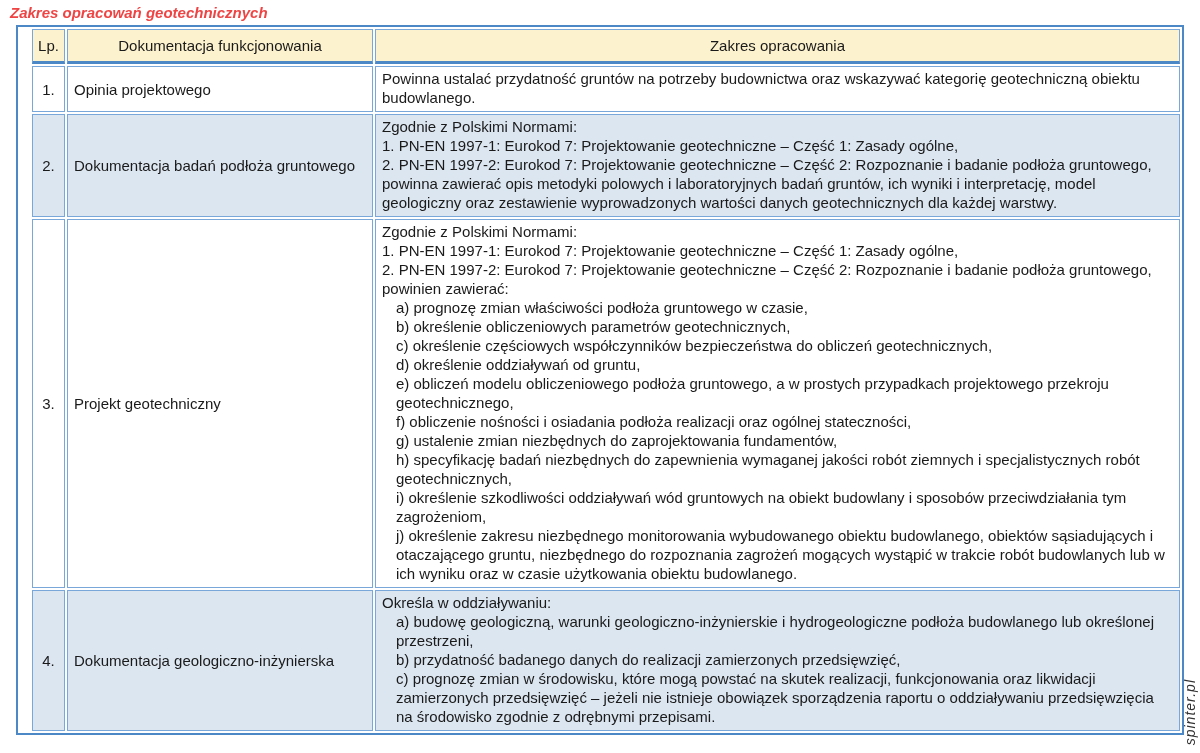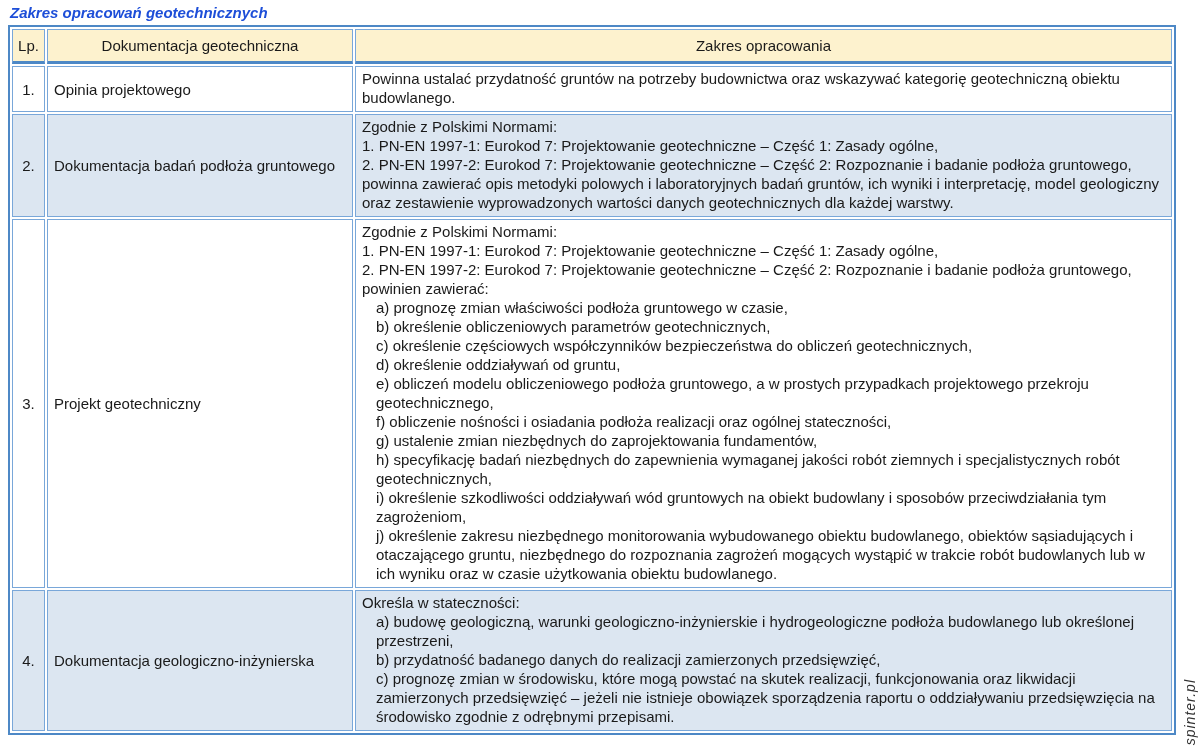--- a/index.html
+++ b/index.html
@@ -2,27 +2,28 @@
 <html><head>
 <meta charset="utf-8">
 <style>
   html,body{margin:0;padding:0;background:#ffffff;}
   body{
     width:1200px;height:753px;position:relative;overflow:hidden;
     font-family:"Liberation Sans",sans-serif;color:#1a1a1a;
   }
   .page-title{
     font-size:15px;font-weight:bold;font-style:italic;
-    margin:4px 8px 4px 10px;color:#1d4ed8;
+    margin:4px 8px 4px 10px;color:#ef4444;
   }
   table.geo{
-    margin-left:8px;width:1168px;
+    margin-left:16px;width:1168px;
     border-collapse:separate;border-spacing:2px;
     border:2px solid #4d88c6;background:#fff;
     table-layout:fixed;
+    padding-left:12px;
   }
   th,td{
     border:1px solid #79a7d9;
     font-size:15px;line-height:19px;
     padding:2px 5px;
   }
   thead th{
     background:#fdf2ce;font-weight:normal;text-align:center;
     padding:6px 4px;border-bottom:3px solid #4d88c6;
   }
@@ -46,21 +47,21 @@
 
 <table class="geo">
   <colgroup>
     <col style="width:33px">
     <col style="width:306px">
     <col>
   </colgroup>
   <thead>
     <tr>
       <th>Lp.</th>
-      <th>Dokumentacja geotechniczna</th>
+      <th>Dokumentacja funkcjonowania</th>
       <th>Zakres opracowania</th>
     </tr>
   </thead>
   <tbody>
       <tr>
         <td class="no">1.</td>
         <td class="doc">Opinia projektowego</td>
         <td class="zakres">
           <div class="para">Powinna ustalać przydatność gruntów na potrzeby budownictwa oraz wskazywać kategorię geotechniczną obiektu budowlanego.</div>
         </td>
@@ -92,21 +93,21 @@
           <div class="para indent">g) ustalenie zmian niezbędnych do zaprojektowania fundamentów,</div>
           <div class="para indent">h) specyfikację badań niezbędnych do zapewnienia wymaganej jakości robót ziemnych i specjalistycznych robót geotechnicznych,</div>
           <div class="para indent">i) określenie szkodliwości oddziaływań wód gruntowych na obiekt budowlany i sposobów przeciwdziałania tym zagrożeniom,</div>
           <div class="para indent">j) określenie zakresu niezbędnego monitorowania wybudowanego obiektu budowlanego, obiektów sąsiadujących i otaczającego gruntu, niezbędnego do rozpoznania zagrożeń mogących wystąpić w trakcie robót budowlanych lub w ich wyniku oraz w czasie użytkowania obiektu budowlanego.</div>
         </td>
       </tr>
       <tr class="shaded">
         <td class="no">4.</td>
         <td class="doc">Dokumentacja geologiczno-inżynierska</td>
         <td class="zakres">
-          <div class="para">Określa w stateczności:</div>
+          <div class="para">Określa w oddziaływaniu:</div>
           <div class="para indent">a) budowę geologiczną, warunki geologiczno-inżynierskie i hydrogeologiczne podłoża budowlanego lub określonej przestrzeni,</div>
           <div class="para indent">b) przydatność badanego danych do realizacji zamierzonych przedsięwzięć,</div>
           <div class="para indent">c) prognozę zmian w środowisku, które mogą powstać na skutek realizacji, funkcjonowania oraz likwidacji zamierzonych przedsięwzięć – jeżeli nie istnieje obowiązek sporządzenia raportu o oddziaływaniu przedsięwzięcia na środowisko zgodnie z odrębnymi przepisami.</div>
         </td>
       </tr>
     </tbody>
 </table>
 
 <div class="watermark">spinter.pl</div>
 

